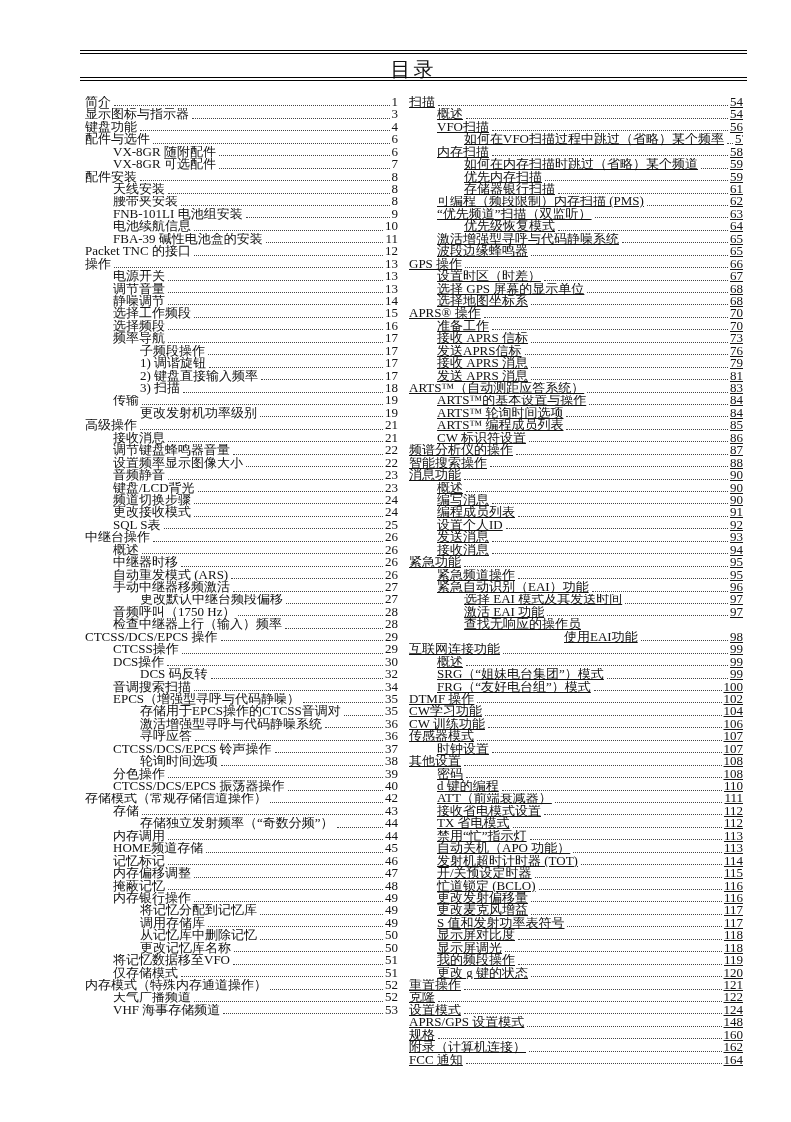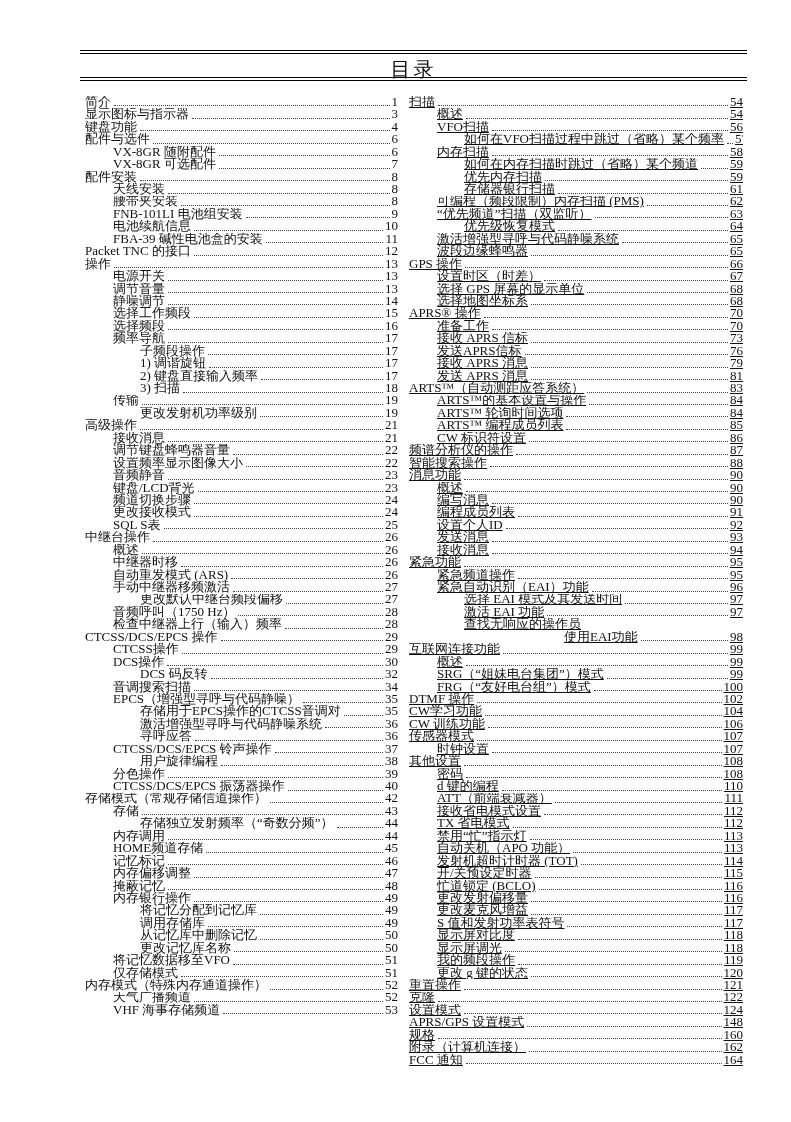--- a/index.html
+++ b/index.html
@@ -300,21 +300,21 @@
         <span class="lab">寻呼应答</span>
         <span class="leader"></span>
         <span class="pg">36</span>
       </div>
       <div class="row lvl1">
         <span class="lab">CTCSS/DCS/EPCS 铃声操作</span>
         <span class="leader"></span>
         <span class="pg">37</span>
       </div>
       <div class="row lvl2">
-        <span class="lab">用户旋律编程</span>
+        <span class="lab">轮询时间选项</span>
         <span class="leader"></span>
         <span class="pg">38</span>
       </div>
       <div class="row lvl1">
         <span class="lab">分色操作</span>
         <span class="leader"></span>
         <span class="pg">39</span>
       </div>
       <div class="row lvl1">
         <span class="lab">CTCSS/DCS/EPCS 振荡器操作</span>

